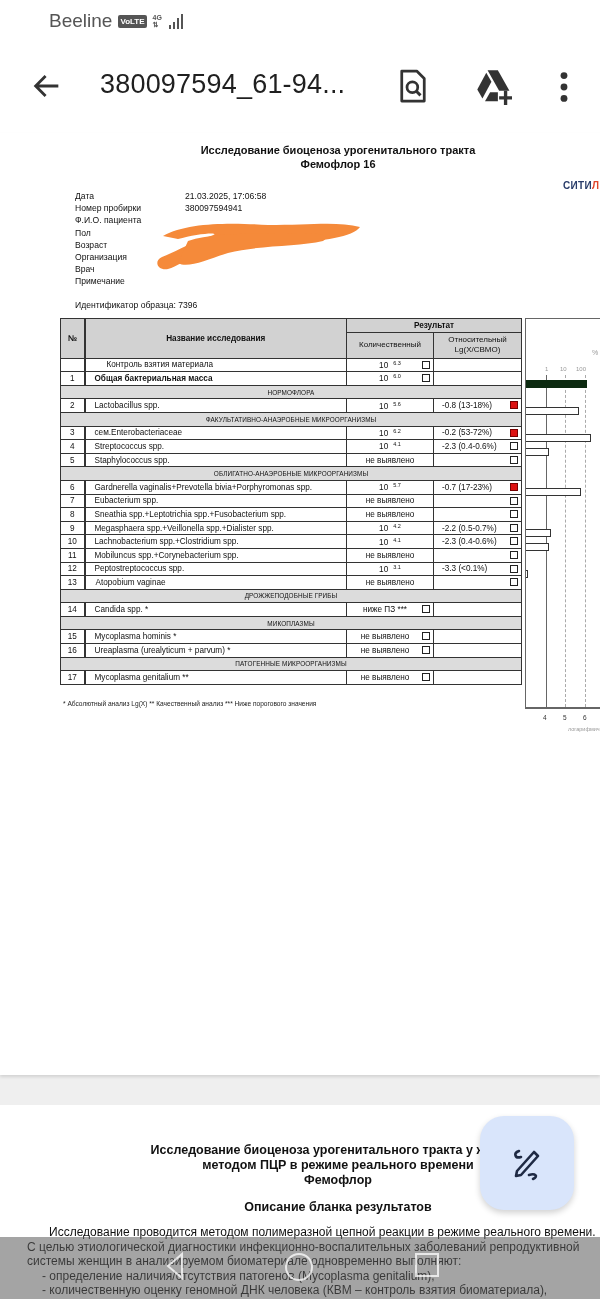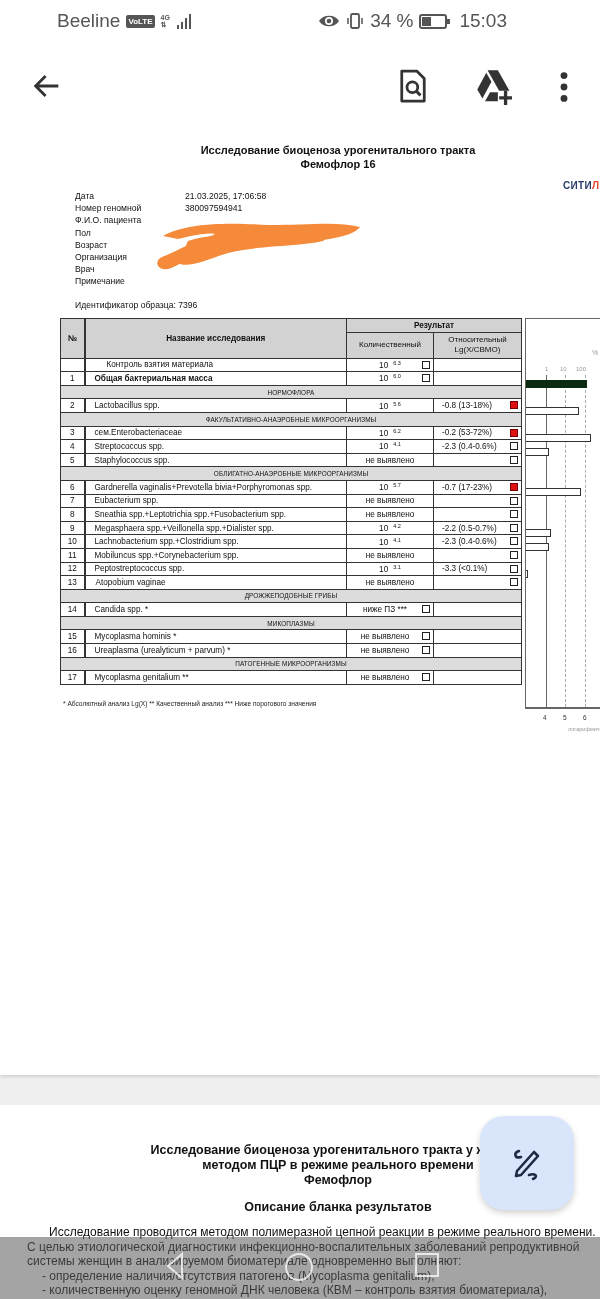--- a/index.html
+++ b/index.html
@@ -1,20 +1,20 @@
 <!DOCTYPE html>
 <html><head>
 <meta charset="utf-8">
 <style>
   * { box-sizing: border-box; margin: 0; padding: 0; }
   html, body { width: 600px; height: 1299px; overflow: hidden; background: #ffffff; }
   body { position: relative; font-family: "Liberation Sans", sans-serif; color: #1f1f1f; }
 
   
-  .statusbar { position: absolute; left: 14px; top: 0; width: 535px; height: 44px; display: flex; align-items: center; font-size: 19px; color: #555; }
+  .statusbar { position: absolute; left: 6px; top: 0; width: 535px; height: 44px; display: flex; align-items: center; font-size: 19px; color: #555; }
   .sb-left { position: absolute; left: 43px; top: 10px; display: flex; align-items: center; gap: 6px; }
   .volte { background: #555; color: #fff; font-size: 8px; font-weight: bold; padding: 2px 2px; border-radius: 2px; line-height: 9px; }
   .sig { display: flex; align-items: flex-end; gap: 2px; height: 16px; }
   .sig i { display: block; width: 2px; background: #555; }
   .net4g { font-size: 7px; line-height: 7px; display: flex; flex-direction: column; margin-right: 1px; }
   .sb-right { position: absolute; right: 42px; top: 10px; display: flex; align-items: center; gap: 6px; }
   .battery { width: 28px; height: 15px; border: 2px solid #555; border-radius: 3px; position: relative; }
   .battery::before { content: ""; position: absolute; left: 1px; top: 1px; bottom: 1px; width: 9px; background: #555; }
   .battery::after { content: ""; position: absolute; right: -5px; top: 3px; width: 3px; height: 5px; background: #555; }
 
@@ -97,40 +97,27 @@
         <b>4G</b>
         <b>⇅</b>
       </span>
     <span class="sig">
         <i style="height:4px"></i>
         <i style="height:7px"></i>
         <i style="height:11px"></i>
         <i style="height:15px"></i>
       </span>
   </div>
-  <div class="sb-right">
-    <svg width="22" height="16" viewBox="0 0 22 16">
-        <path d="M1 8 C5 1 17 1 21 8 C17 15 5 15 1 8Z" fill="#555"></path>
-        <circle cx="11" cy="8" r="4" fill="#fff"></circle>
-        <circle cx="11" cy="8" r="2.3" fill="#555"></circle>
-      </svg>
-    <svg width="18" height="18" viewBox="0 0 18 18">
-        <rect x="5" y="2" width="8" height="14" rx="1.5" fill="none" stroke="#555" stroke-width="1.8"></rect>
-        <path d="M2 6 v6 M16 6 v6" stroke="#555" stroke-width="1.5"></path>
-      </svg>
-    <span>34 %</span>
-    <span class="battery"></span>
-    <span style="margin-left:6px">15:03</span>
-  </div>
 </div>
 
 <div class="toolbar">
   <svg class="tb-back" viewBox="0 0 24 24">
       <path d="M20 12 H5 M11 5 L4 12 L11 19" fill="none" stroke="#333" stroke-width="2"></path>
     </svg>
+  <div class="tb-title">380097594_61-94...</div>
   <svg class="tb-find" viewBox="0 0 24 28">
       <path d="M3 2 H15 L21 8 V26 H3 Z" fill="none" stroke="#333" stroke-width="2.2" stroke-linejoin="round"></path>
       <circle cx="11.5" cy="15" r="4.3" fill="none" stroke="#333" stroke-width="2.2"></circle>
       <path d="M14.5 18 L18 21.5" stroke="#333" stroke-width="2.4"></path>
     </svg>
   <svg class="tb-drive" viewBox="0 0 30 28">
       <path d="M10 1 H18 L27 17 H19 Z" fill="#333"></path>
       <path d="M9 3 L13 10 L6 23 L2 16 Z" fill="#333"></path>
       <path d="M8 25 L12 18 H18 V25 Z" fill="#333"></path>
       <path d="M24 17 V28 M19 22.5 H29" stroke="#333" stroke-width="2.6"></path>
@@ -149,21 +136,21 @@
       <div>Фемофлор 16</div>
     </div>
     <div class="brand"><b>СИТИ</b><span>Л</span></div>
 
     <div class="info">
       <div class="row">
           <span class="lbl">Дата</span>
           <span class="val">21.03.2025, 17:06:58</span>
         </div>
       <div class="row">
-          <span class="lbl">Номер геномной</span>
+          <span class="lbl">Номер пробирки</span>
           <span class="val">380097594941</span>
         </div>
       <div class="row">
           <span class="lbl">Ф.И.О. пациента</span>
           <span class="val"></span>
         </div>
       <div class="row">
           <span class="lbl">Пол</span>
           <span class="val"></span>
         </div>

